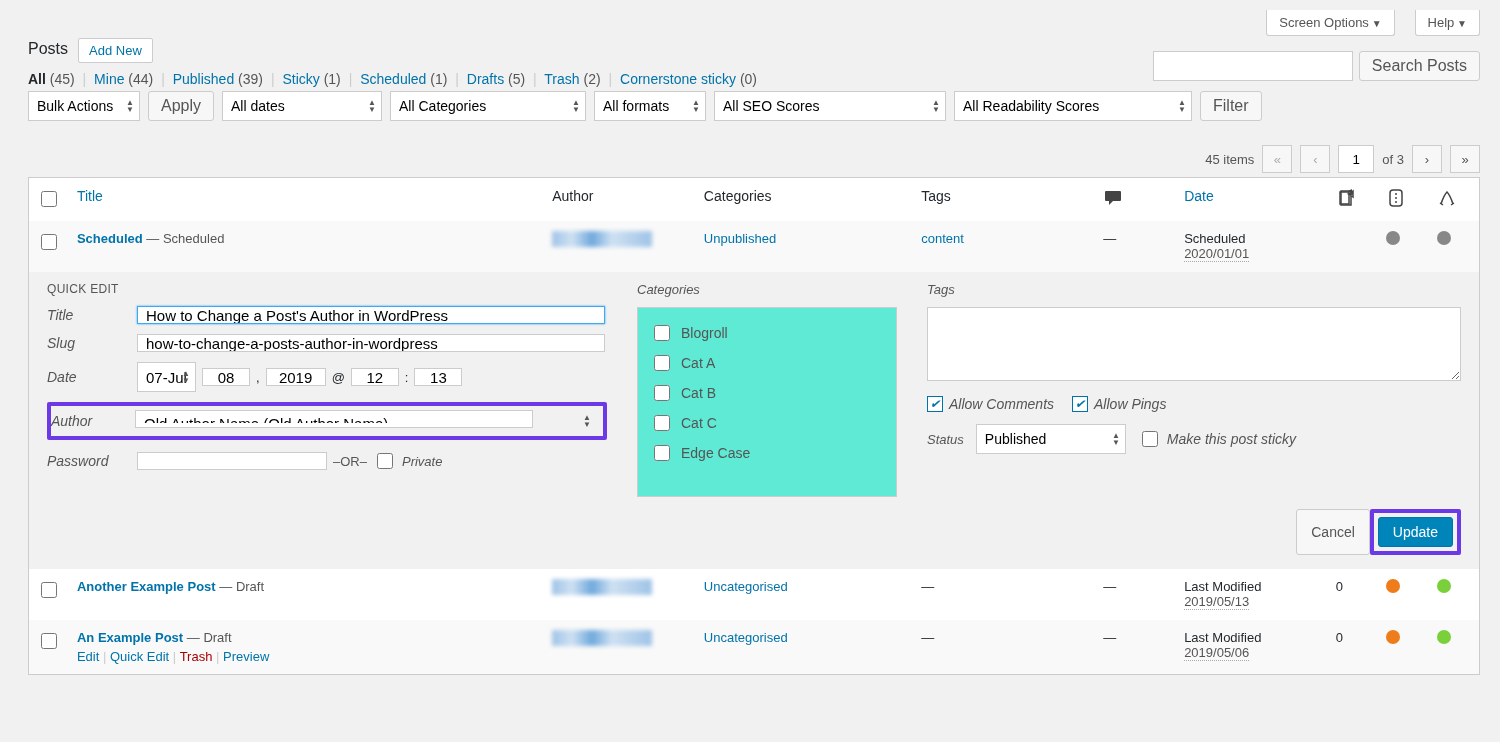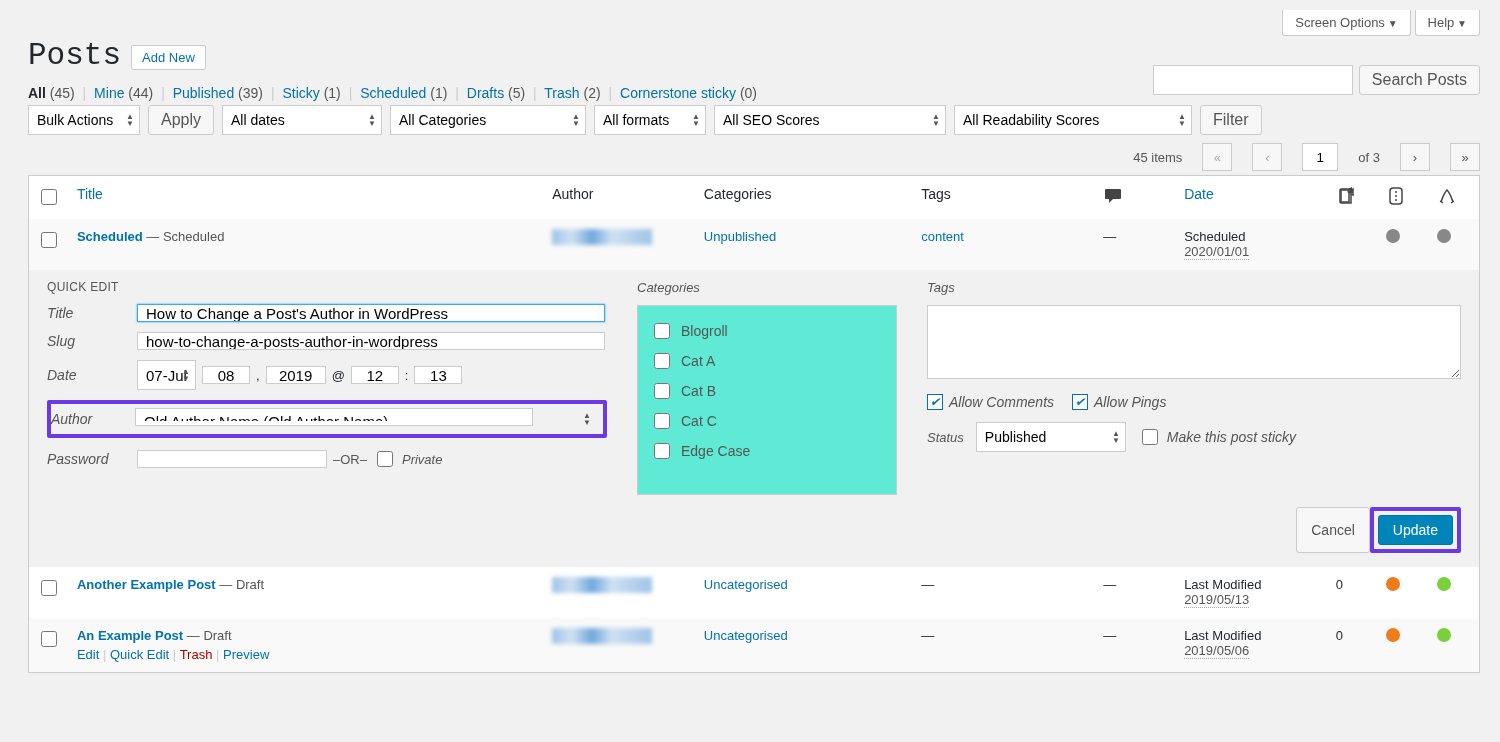--- a/index.html
+++ b/index.html
@@ -9,35 +9,35 @@
     font-size: 13px;
     background: #f1f1f1;
     color: #23282d;
     padding: 10px 20px 10px 28px;
     width: 1500px;
   }
   a { color: #0073aa; text-decoration: none; }
   .top-right {
     display: flex;
     justify-content: flex-end;
-    gap: 4px;
+    gap: 20px;
   }
   .top-right .tab {
     background: #fff;
     border: 1px solid #ccc;
     border-top: none;
     border-bottom-left-radius: 3px;
     border-bottom-right-radius: 3px;
     padding: 5px 12px;
     color: #555;
     font-size: 13px;
     cursor: pointer;
   }
   .header-row { display: flex; align-items: center; gap: 10px; margin-top: 2px; }
-  .page-title { font-size: 31px; font-weight: 400; margin: 0 0 4px 0; font-family: Liberation Mono, monospace; }
+  .page-title { font-size: 16px; font-weight: 400; margin: 0 0 4px 0; }
   .btn {
     background: #fff;
     border: 1px solid #ccc;
     padding: 4px 10px;
     border-radius: 2px;
     color: #0073aa;
     cursor: pointer;
     font-size: 13px;
   }
   .subsubsub { padding: 8px 0; font-size: 14px; }
@@ -84,21 +84,21 @@
   .btn-sec {
     background: #f7f7f7;
     border: 1px solid #ccc;
     padding: 4px 12px;
     border-radius: 3px;
     color: #555;
     cursor: pointer;
     font-size: 16px;
     height: 30px;
   }
-  .pagination-row { display:flex; justify-content: flex-end; align-items:center; gap:20px; padding: 8px 0 4px; font-size: 13px; color:#555; }
+  .pagination-row { display:flex; justify-content: flex-end; align-items:center; gap:8px; padding: 8px 0 4px; font-size: 13px; color:#555;margin-top:16px; }
   .pagination-row .pg-btn {
     border:1px solid #ccc;
     background:#f7f7f7;
     height: 28px; width: 30px;
     display:inline-flex; align-items:center; justify-content:center;
     color:#aaa;
   }
   .pagination-row input { width: 36px; height:28px; border:1px solid #ccc; text-align:center; }
   table.posts {
     width: 100%;

